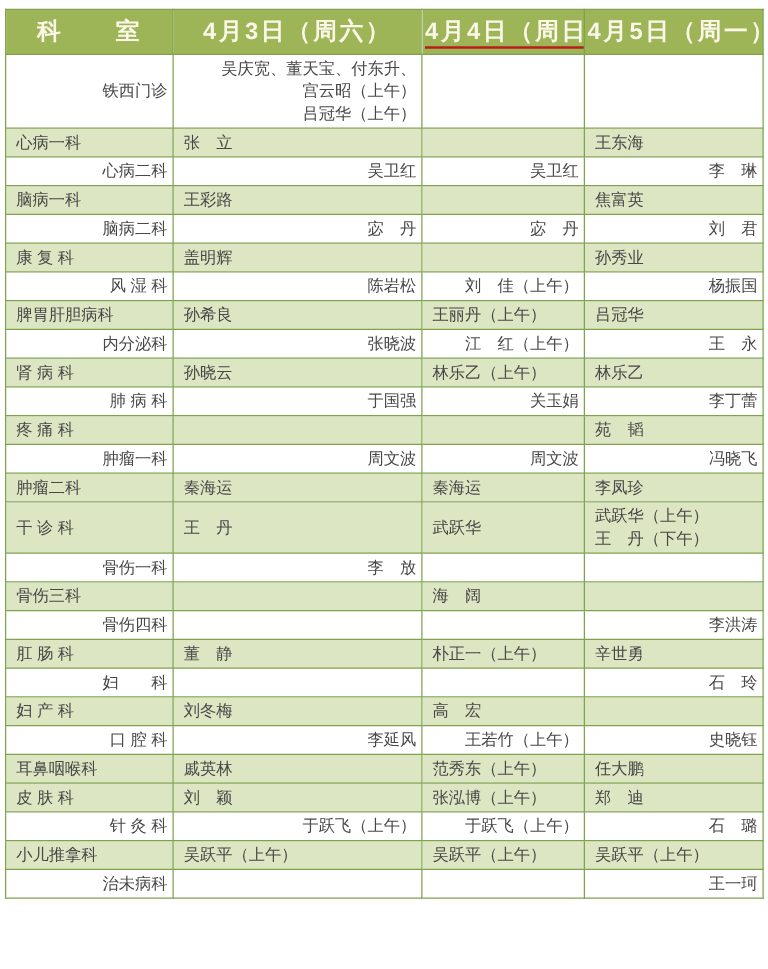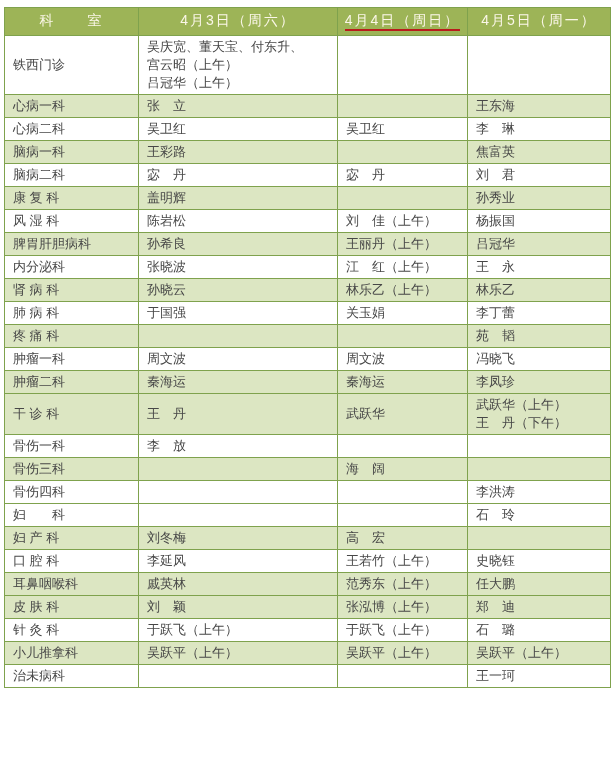--- a/index.html
+++ b/index.html
@@ -26,36 +26,36 @@
     border:1px solid var(--border);
   }
   .sched-table th,.sched-table td{
     border:1px solid var(--border);
     vertical-align:middle;
     overflow:hidden;
   }
   .sched-table th{
     background:var(--header-bg);
     color:var(--header-text);
-    font-size:14px;
-    font-weight:normal;
+    font-size:19px;
+    font-weight:bold;
     letter-spacing:2px;
     padding:4px 2px 5px 2px;
     text-align:center;
     white-space:nowrap;
   }
   .sched-table td{
     font-size:13px;
     line-height:18px;
     padding:2px 4px 2px 8px;
     white-space:pre-line;
     text-align:left;
   }
   tr.alt td{background:var(--row-alt);}
-  tr.plain td{background:var(--row-plain);}
+  tr.plain td{background:var(--row-plain);text-align:right;}
   .u{border-bottom:2px solid #b91c1c;padding-bottom:1px;}
   col.c-dept{width:134px;}
   col.c-d1{width:199px;}
   col.c-d2{width:130px;}
   col.c-d3{width:143px;}
 </style>
 </head>
 <body>
 
 <table class="sched-table">
@@ -186,20 +186,26 @@
         <td></td>
         <td>海　阔</td>
         <td></td>
       </tr>
       <tr class="plain">
         <td>骨伤四科</td>
         <td></td>
         <td></td>
         <td>李洪涛</td>
       </tr>
+      <tr class="alt">
+        <td>肛 肠 科</td>
+        <td>董　静</td>
+        <td>朴正一（上午）</td>
+        <td>辛世勇</td>
+      </tr>
       <tr class="plain">
         <td>妇　　科</td>
         <td></td>
         <td></td>
         <td>石　玲</td>
       </tr>
       <tr class="alt">
         <td>妇 产 科</td>
         <td>刘冬梅</td>
         <td>高　宏</td>

